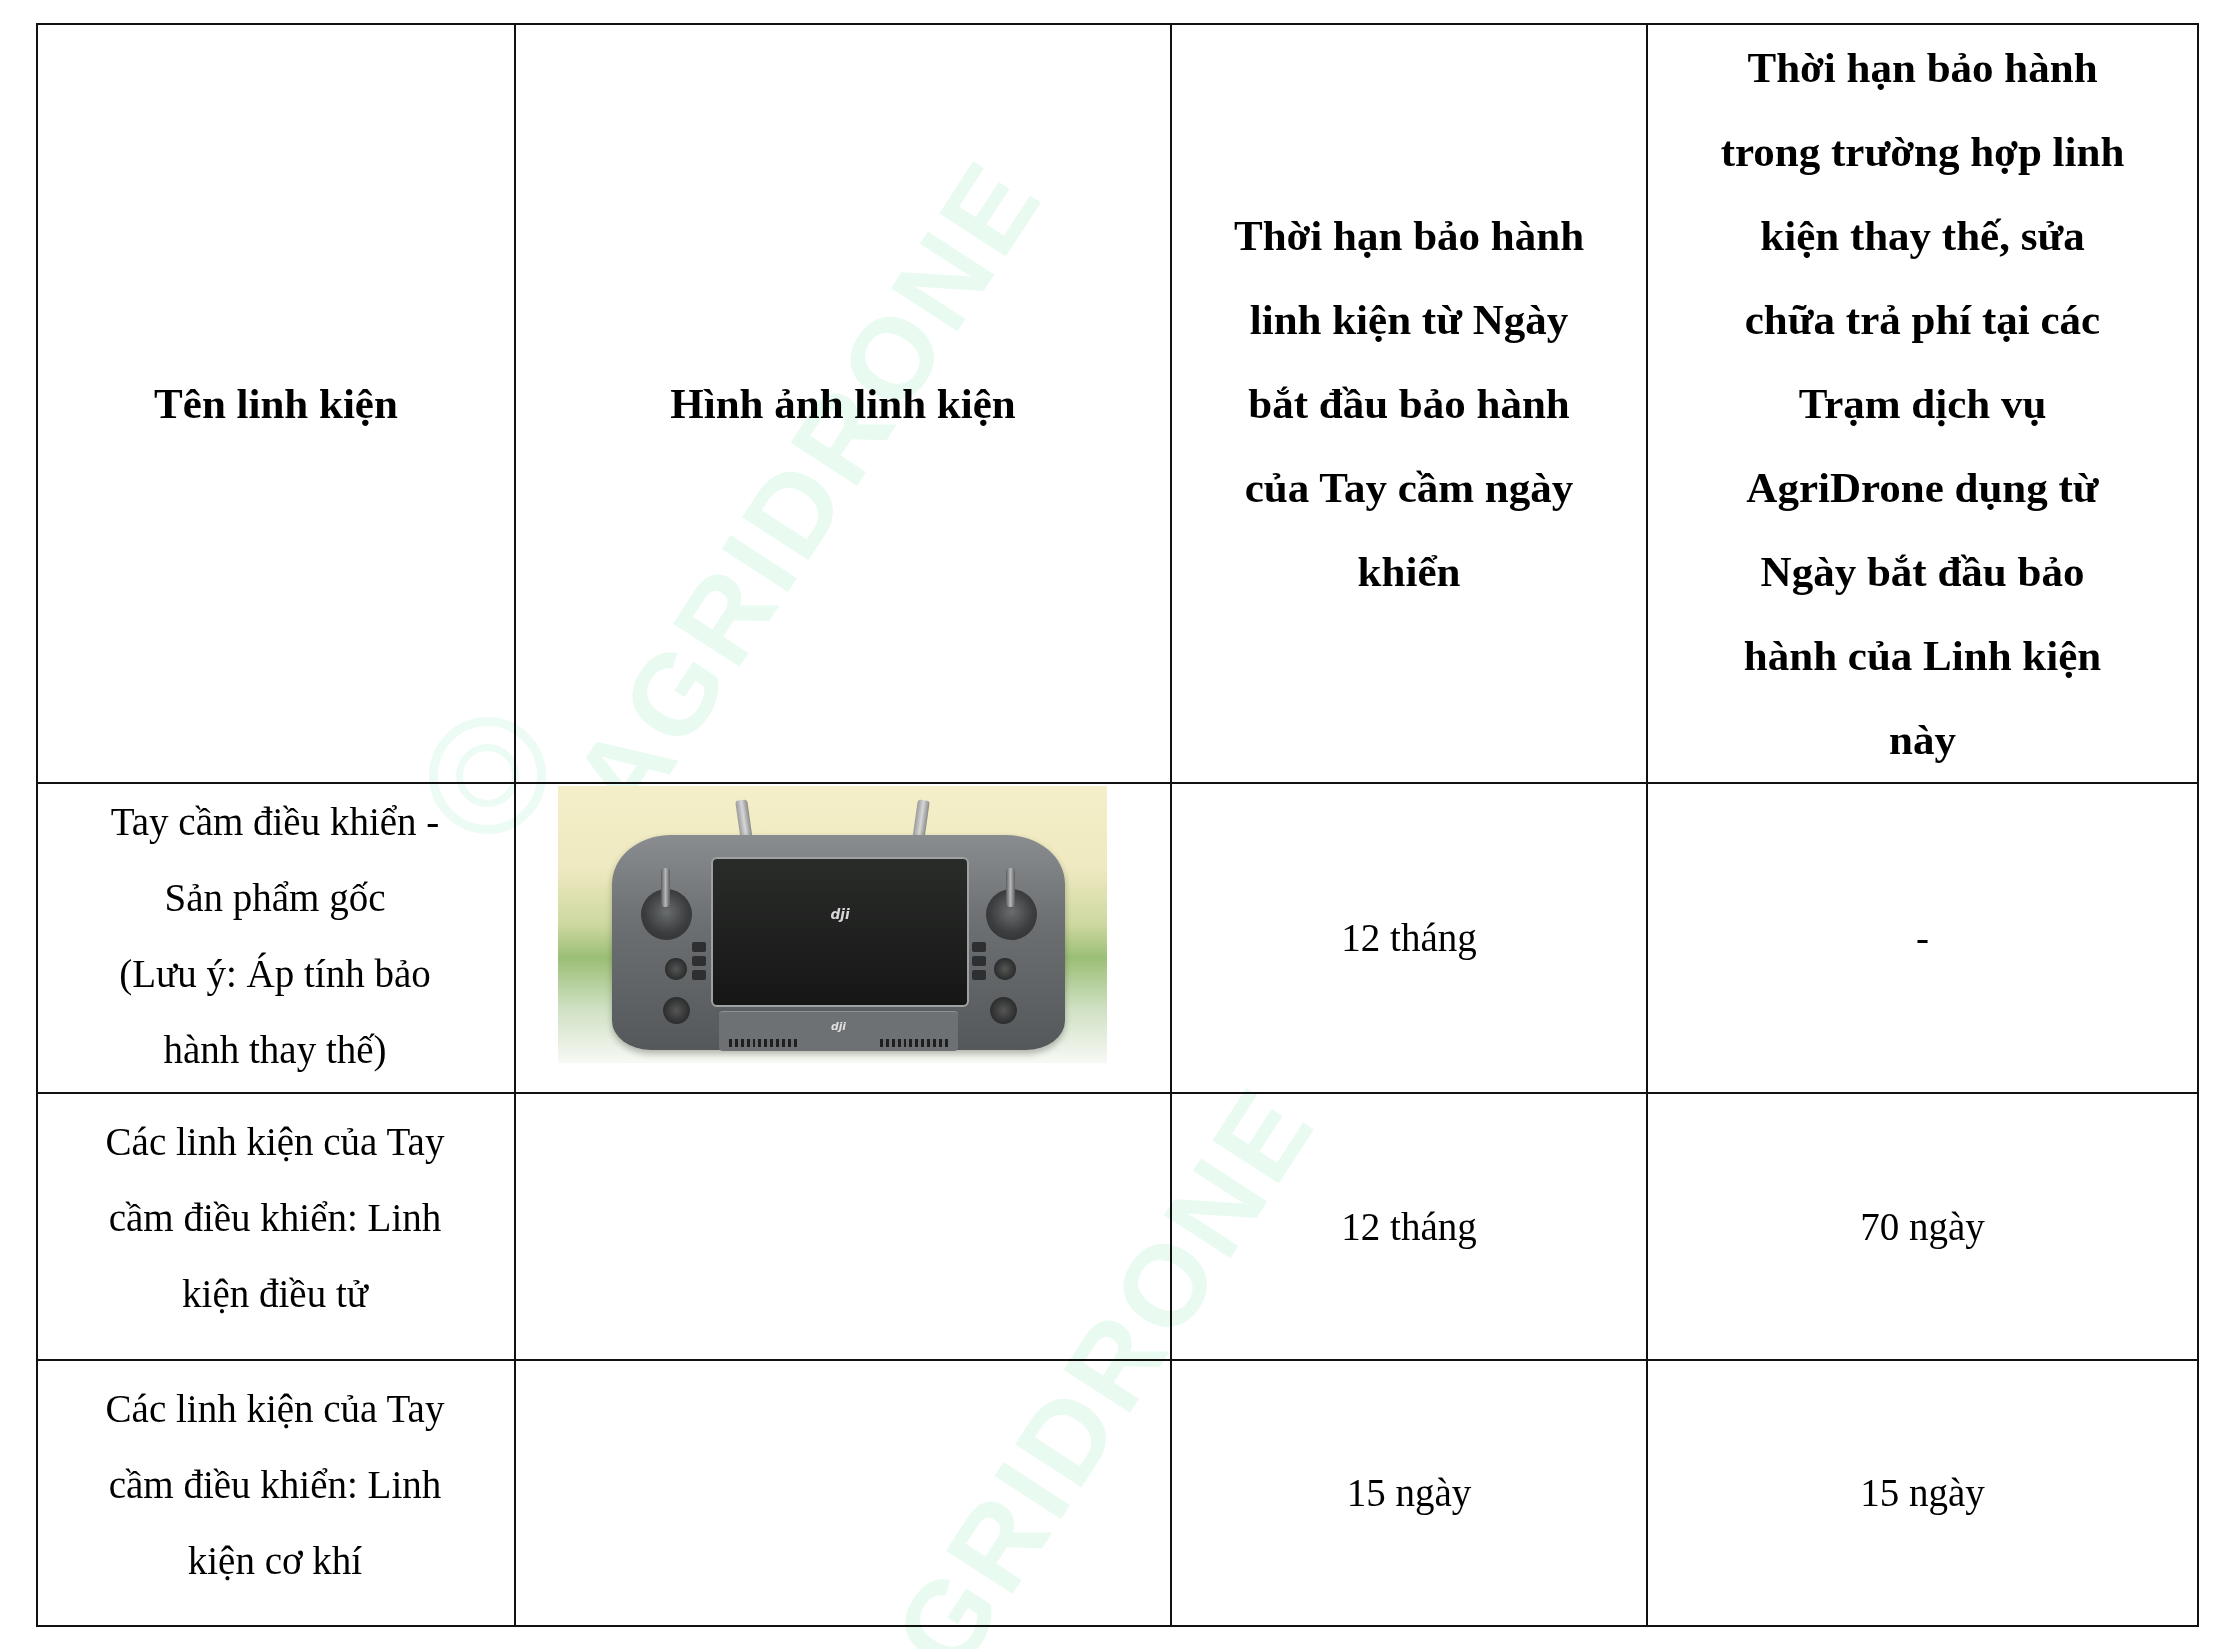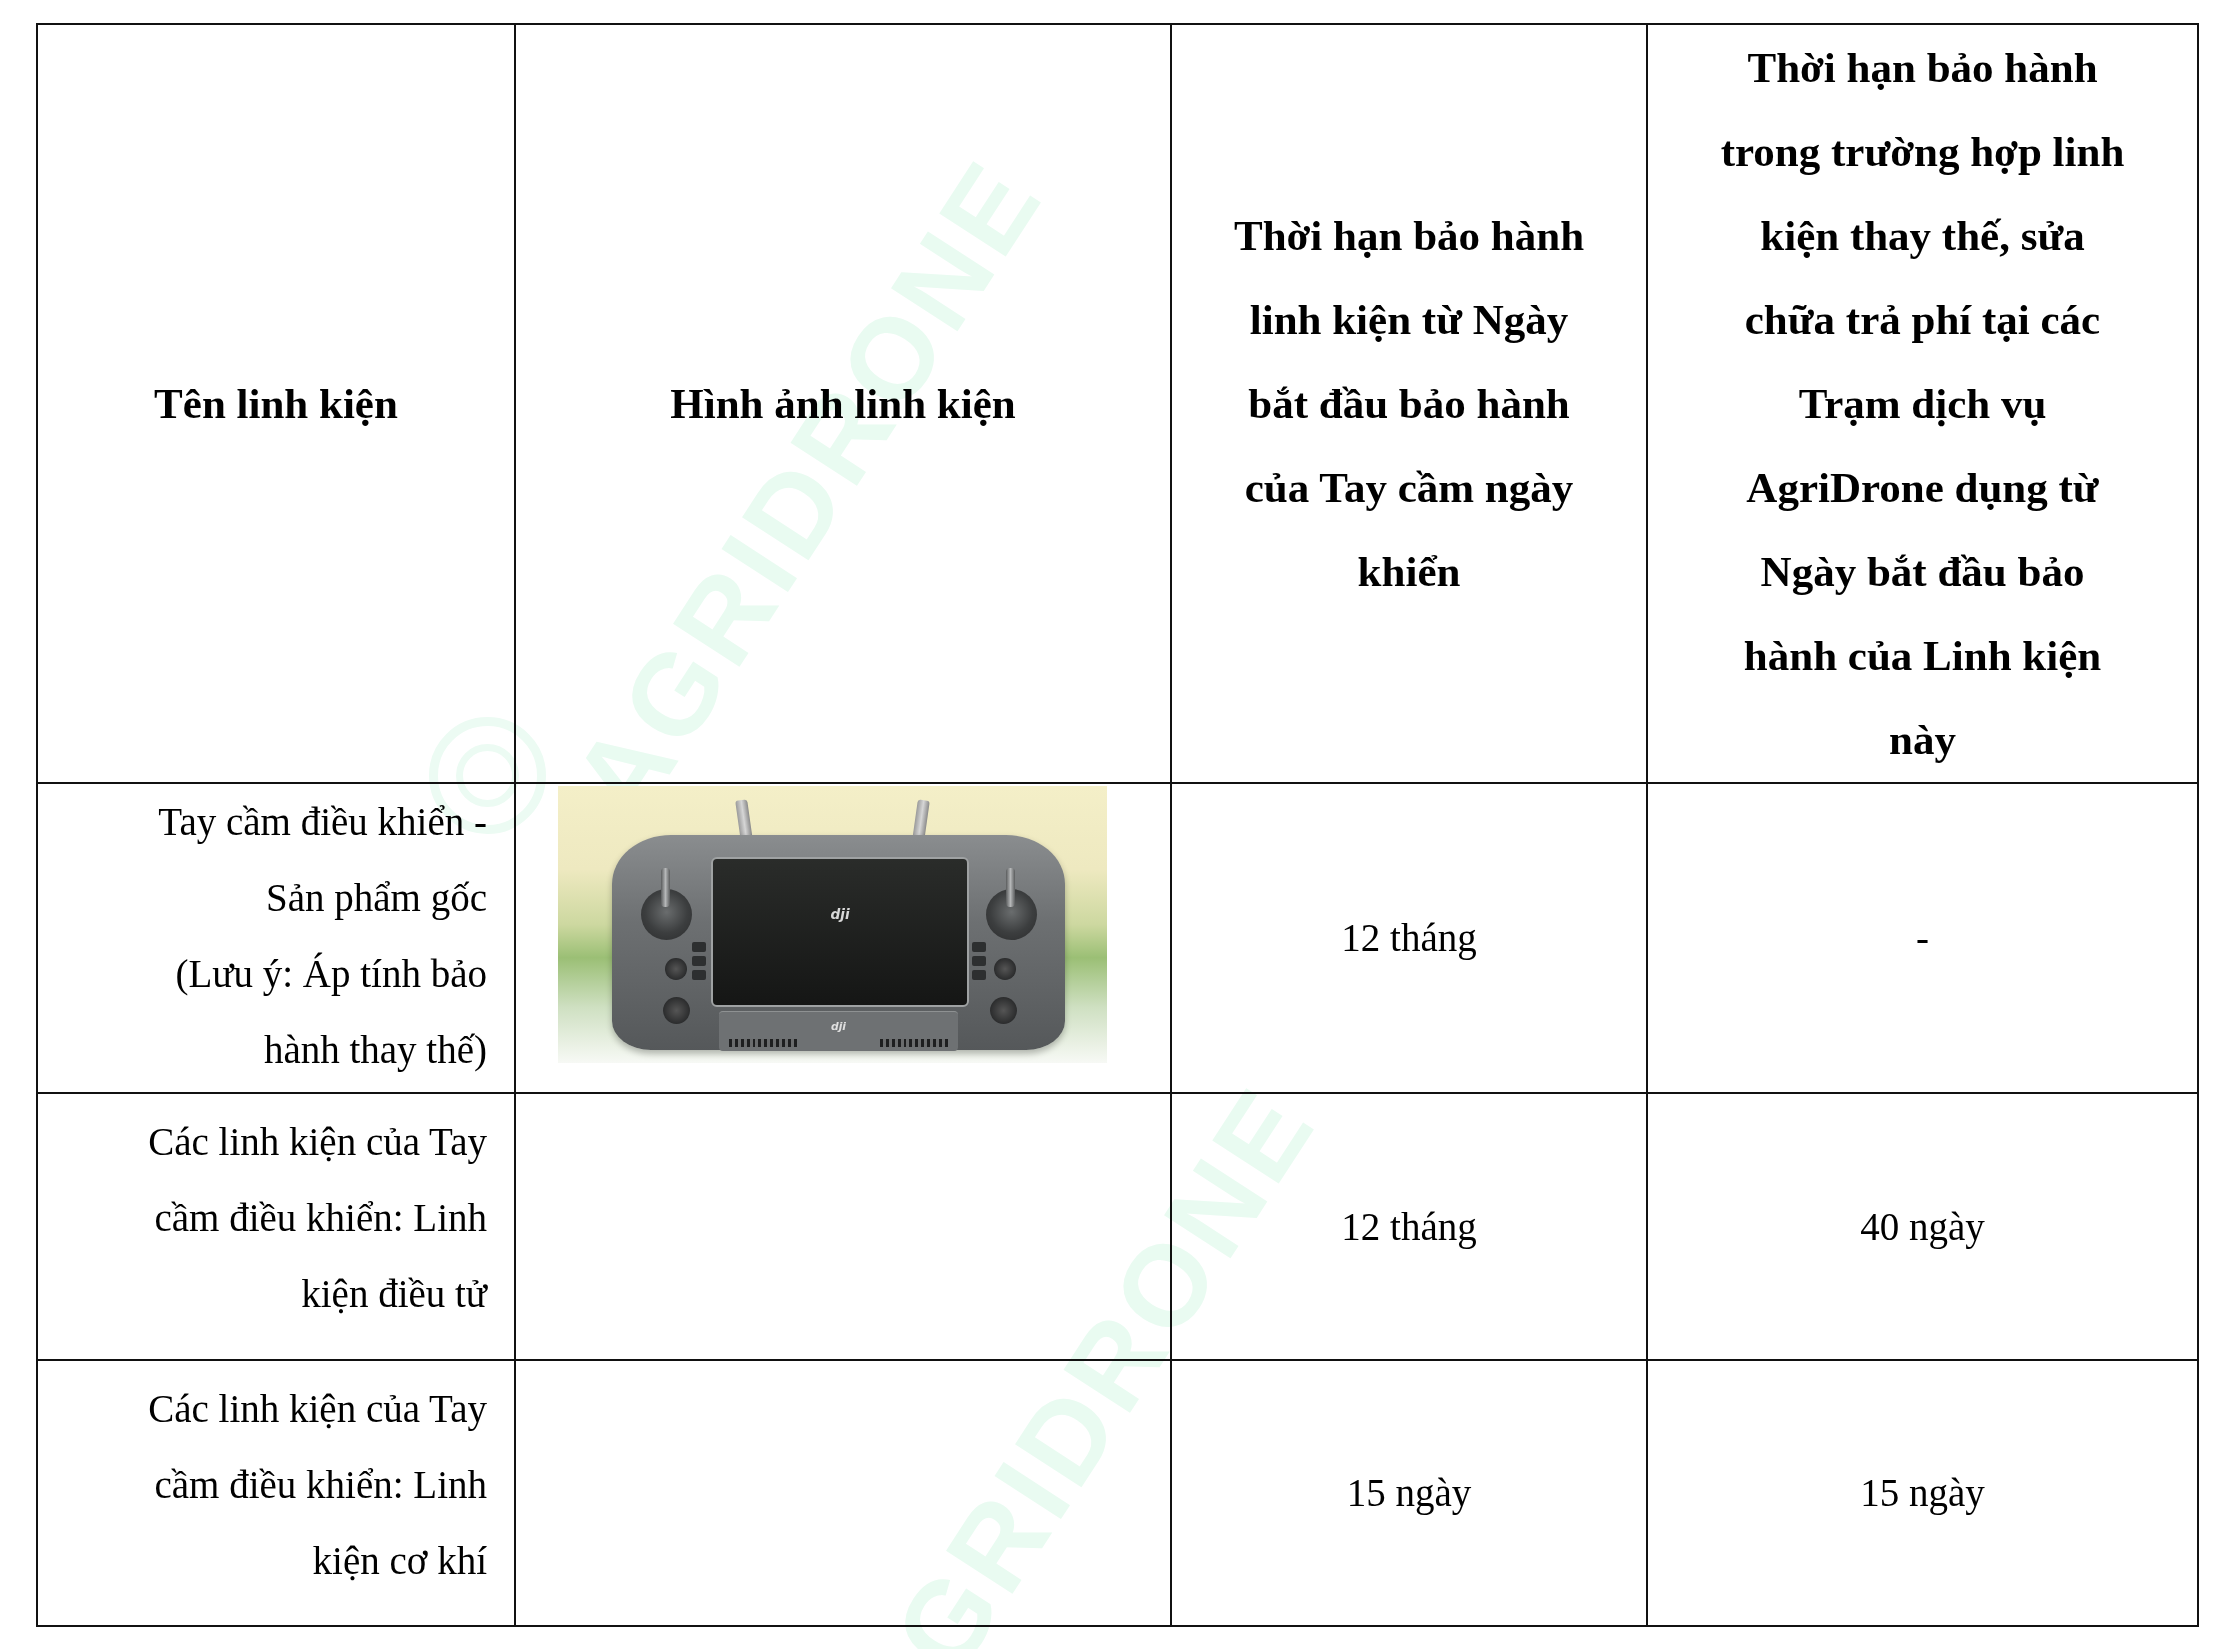--- a/index.html
+++ b/index.html
@@ -79,21 +79,21 @@
     line-height: 84px;
     text-align: center;
     vertical-align: middle;
     padding: 0 25px;
   }
   .doc-table th .hdr-line { display: block; }
 
   .doc-table td.name-cell {
     font-size: 39px;
     line-height: 76px;
-    text-align: right;
+    text-align: center;
     vertical-align: top;
     padding: 0 27px 0 25px;
     margin-top: 28px;
   }
   .doc-table tr.row-1 td.name-cell { padding-top: 0px; }
   .doc-table tr.row-2 td.name-cell,
   .doc-table tr.row-3 td.name-cell { padding-top: 9.8px; }
   .name-line { display: block; }
 
   .doc-table td.value-cell {
@@ -300,21 +300,21 @@
   </tr>
 
   <tr class="row-2">
     <td class="name-cell">
       <span class="name-line">Các linh kiện của Tay</span>
       <span class="name-line">cầm điều khiển: Linh</span>
       <span class="name-line">kiện điều tử</span>
     </td>
     <td class="image-cell"></td>
     <td class="value-cell">12 tháng</td>
-    <td class="value-cell">40 ngày</td>
+    <td class="value-cell">70 ngày</td>
   </tr>
 
   <tr class="row-3">
     <td class="name-cell">
       <span class="name-line">Các linh kiện của Tay</span>
       <span class="name-line">cầm điều khiển: Linh</span>
       <span class="name-line">kiện cơ khí</span>
     </td>
     <td class="image-cell"></td>
     <td class="value-cell">15 ngày</td>

